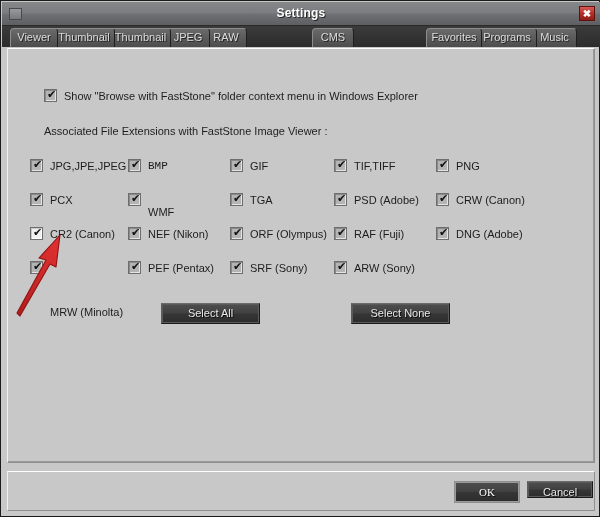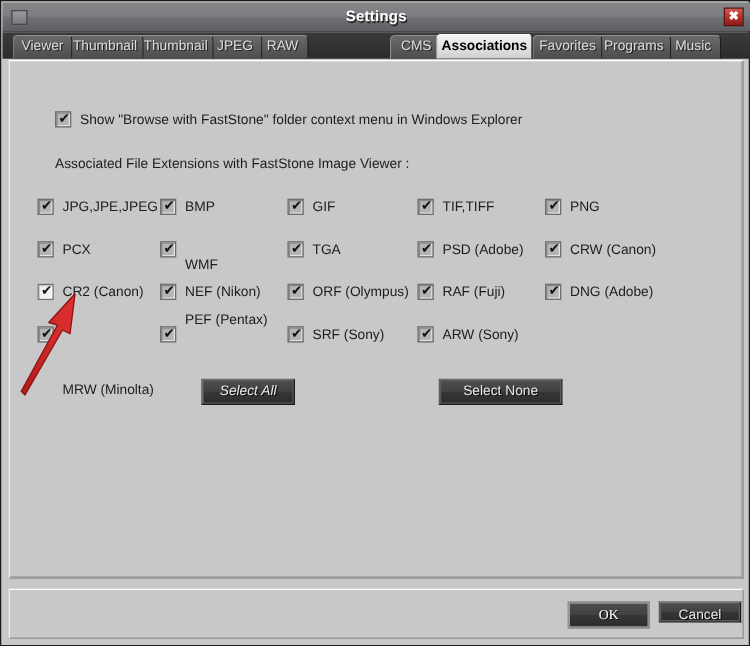--- a/index.html
+++ b/index.html
@@ -215,21 +215,20 @@
     <div id="close-button">✖</div>
   </div>
 
   <div id="tabstrip">
       <div class="tab" style="left: 8px; width: 48px; z-index: 11;">Viewer</div>
       <div class="tab" style="left: 51px; width: 62px; z-index: 10;">Thumbnail</div>
       <div class="tab" style="left: 108px; width: 61px; z-index: 9;">Thumbnail</div>
       <div class="tab" style="left: 164px; width: 44px; z-index: 8;">JPEG</div>
       <div class="tab" style="left: 203px; width: 42px; z-index: 7;">RAW</div>
       <div class="tab" style="left: 310px; width: 42px; z-index: 5;">CMS</div>
-      <div class="tab active" style="left: 347px; width: 77px; z-index: 20;">Associations</div>
       <div class="tab" style="left: 424px; width: 56px; z-index: 3;">Favorites</div>
       <div class="tab" style="left: 475px; width: 60px; z-index: 2;">Programs</div>
       <div class="tab" style="left: 530px; width: 45px; z-index: 1;">Music</div>
     </div>
 
   <div id="panel">
 
     <div class="cbox" style="left:36px; top:40px;">
       <span class="chk">✔</span>
     </div>
@@ -238,21 +237,21 @@
     <div class="statictext" style="left:36px; top:75px;">Associated File Extensions with FastStone Image Viewer :</div>
 
     <div id="ext-grid">
         <div class="cbox" style="left: 22px; top: 110px;">
           <span class="chk">✔</span>
         </div>
         <div class="clabel" style="left: 42px; top: 110px;">JPG,JPE,JPEG</div>
         <div class="cbox" style="left: 120px; top: 110px;">
           <span class="chk">✔</span>
         </div>
-        <div class="clabel" style="left: 140px; top: 110px;">BMP</div>
+        <div class="clabel" style="left: 140px; top: 110px; font-family: Liberation Mono, monospace;">BMP</div>
         <div class="cbox" style="left: 222px; top: 110px;">
           <span class="chk">✔</span>
         </div>
         <div class="clabel" style="left: 242px; top: 110px;">GIF</div>
         <div class="cbox" style="left: 326px; top: 110px;">
           <span class="chk">✔</span>
         </div>
         <div class="clabel" style="left: 346px; top: 110px;">TIF,TIFF</div>
         <div class="cbox" style="left: 428px; top: 110px;">
           <span class="chk">✔</span>
@@ -298,32 +297,32 @@
           <span class="chk">✔</span>
         </div>
         <div class="clabel" style="left: 448px; top: 178px;">DNG (Adobe)</div>
         <div class="cbox" style="left: 22px; top: 212px;">
           <span class="chk">✔</span>
         </div>
         <div class="clabel" style="left: 42px; top: 212px; margin-top: 44px;">MRW (Minolta)</div>
         <div class="cbox" style="left: 120px; top: 212px;">
           <span class="chk">✔</span>
         </div>
-        <div class="clabel" style="left: 140px; top: 200px;">PEF (Pentax)</div>
+        <div class="clabel" style="left: 140px; top: 212px;">PEF (Pentax)</div>
         <div class="cbox" style="left: 222px; top: 212px;">
           <span class="chk">✔</span>
         </div>
         <div class="clabel" style="left: 242px; top: 212px;">SRF (Sony)</div>
         <div class="cbox" style="left: 326px; top: 212px;">
           <span class="chk">✔</span>
         </div>
         <div class="clabel" style="left: 346px; top: 212px;">ARW (Sony)</div>
       </div>
 
-    <div class="darkbtn" style="left:153px; top:254px; width:75px; height:21px; line-height:19px;font-style:italic;">Select All</div>
+    <div class="darkbtn" style="left:153px; top:254px; width:99px; height:21px; line-height:19px;">Select All</div>
     <div class="darkbtn" style="left:343px; top:254px; width:99px; height:21px; line-height:19px;">Select None</div>
 
   </div>
 
   <div id="bottombar">
     <div class="darkbtn focused" style="left:446px; top:9px; width:66px; height:22px; line-height:20px;font-family:Liberation Serif, serif;">OK</div>
     <div class="darkbtn" style="left:519px; top:9px; width:66px; height:17px; line-height:20px;">Cancel</div>
   </div>
 
   <svg id="arrow-annotation" viewBox="0 0 80 95">

